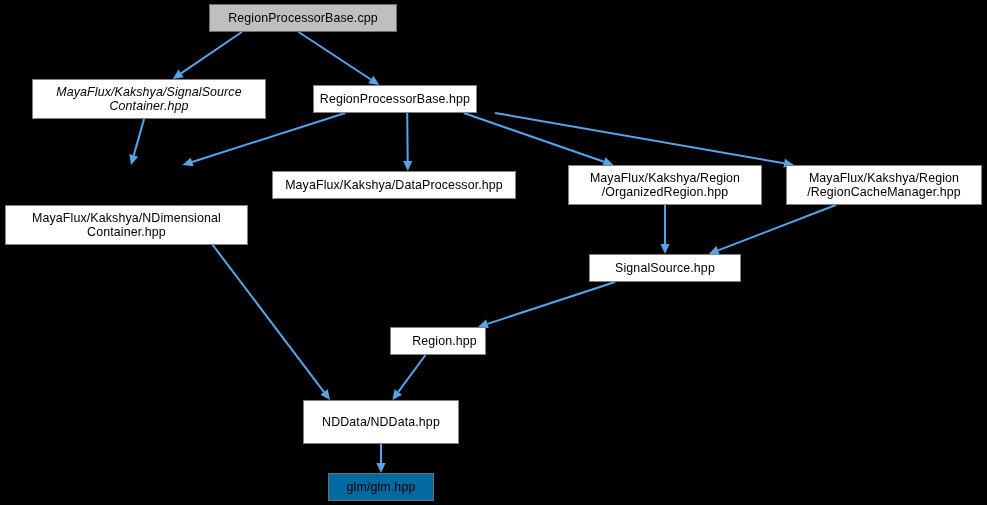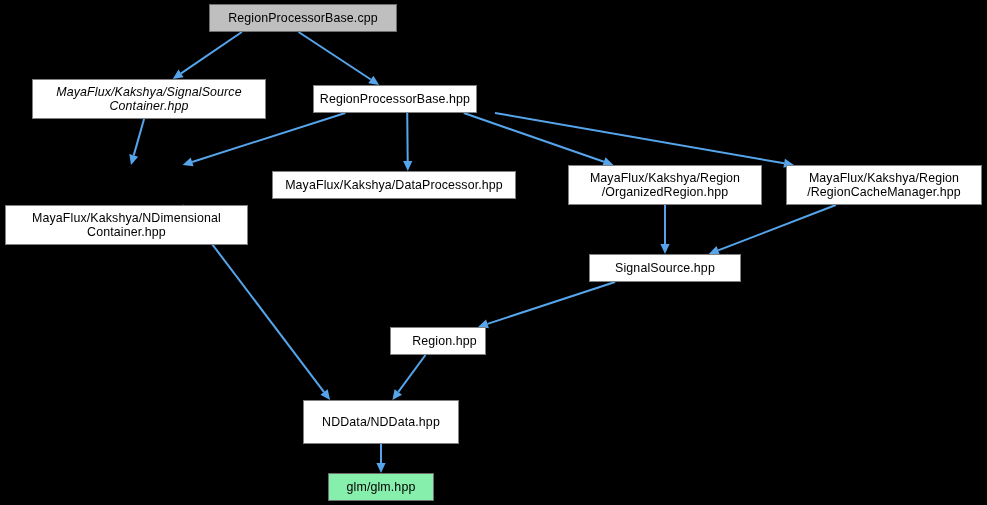--- a/index.html
+++ b/index.html
@@ -38,21 +38,21 @@
     justify-content: center;
     white-space: pre;
     letter-spacing: 0.01em;
     z-index: 5;
   }
   .node.fill-gray {
     background: #bfbfbf;
     border-color: #6e6e6e;
   }
   .node.fill-light {
-    background: #86efac;
+    background: #0369a1;
     border-color: #6e6e6e;
   }
   .node-label {
     display: block;
     width: 100%;
     padding: 0 4px;
     box-sizing: border-box;
   }
 </style>
 </head>

